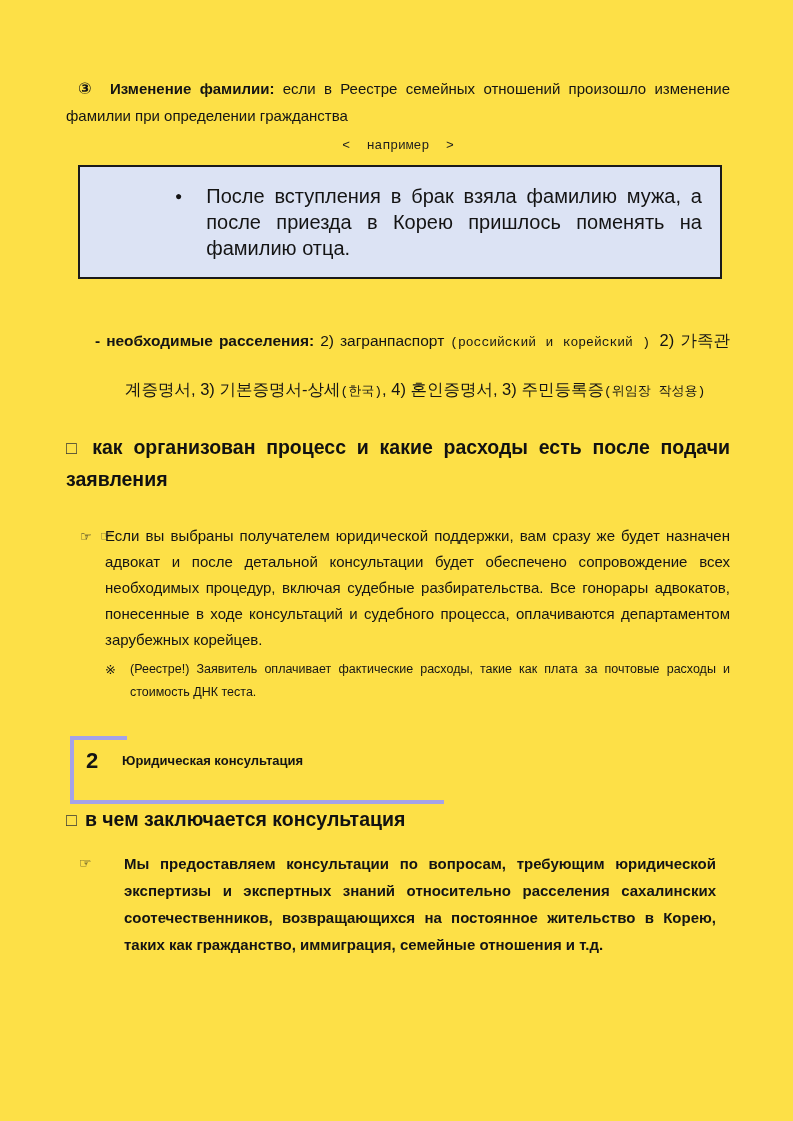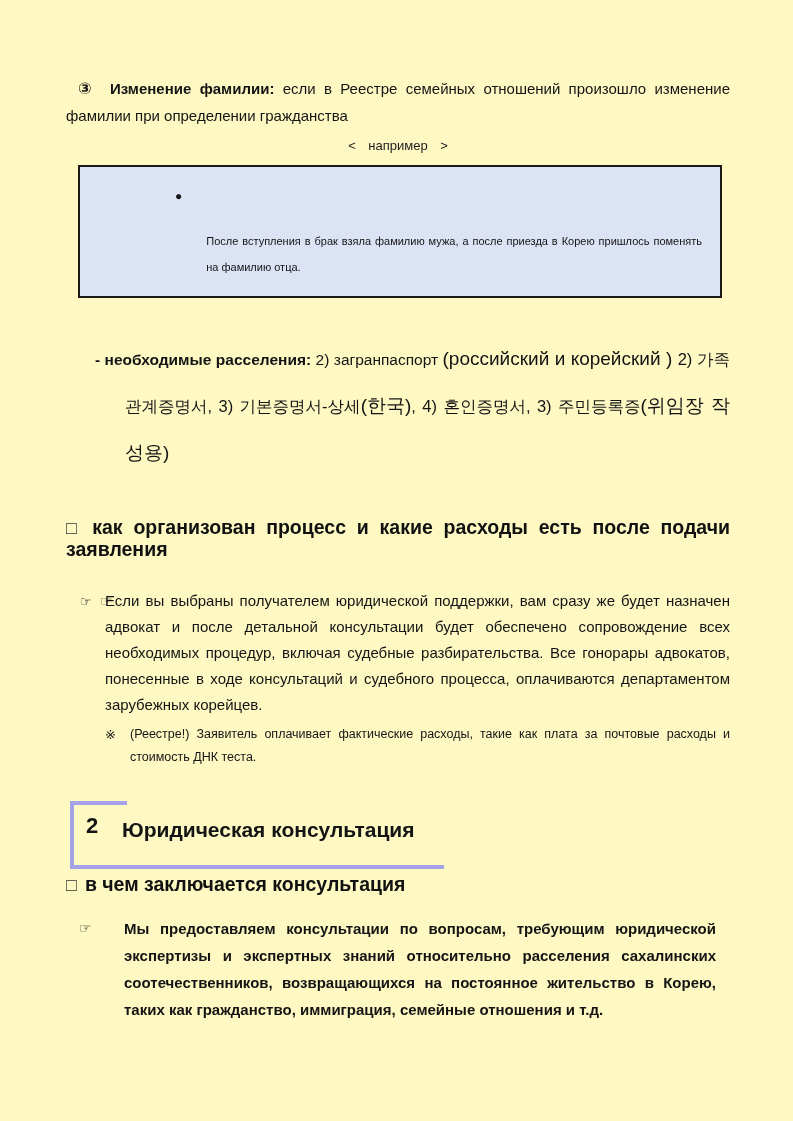--- a/index.html
+++ b/index.html
@@ -1,63 +1,63 @@
 <!DOCTYPE html>
 <html><head>
 <meta charset="utf-8">
 <style>
   * { margin:0; padding:0; box-sizing:border-box; }
   html,body { background:#ffffff; }
   .page {
     position:relative;
     width:793px; height:1121px;
-    background:#fef9c3;
+    background:#fde047;
     color:#141414;
     font-family:"Liberation Sans","DejaVu Sans",sans-serif;
     overflow:hidden;
   }
   .content { padding:0 63px 0 66px; }
 
   .b { font-weight:700; }
 
   .p1 {
     margin-top:75px;
     font-size:15px; line-height:27px;
     text-align:justify; text-indent:12px;
   }
   .p1 .marker { font-size:16px; padding-right:6px; }
 
   .caption {
     margin-top:9px; text-align:center;
-    font-size:13px; color:#1d1d1d; word-spacing:9px;
+    font-size:13px; color:#1d1d1d; word-spacing:9px;font-family:Liberation Mono, monospace;
   }
 
   .ex-box {
     margin:12px 8px 0 12px;
     background:#dce3f4;
     border:2px solid #1a1a1a;
     padding:16px 18px 16px 95px;
     display:flex; gap:24px;
     min-height:86px;
   }
   .ex-box .bullet { font-size:12px; line-height:26px; }
-  .ex-box .ex-text { font-size:11px; line-height:26px; text-align:justify; width:502px;margin-top:45px; }
+  .ex-box .ex-text { font-size:20px; line-height:26px; text-align:justify; width:502px; }
 
   .docs {
     margin-top:38px;
     font-size:15.5px; line-height:46px;
     padding-left:59px; text-indent:-30px;
     text-align:justify;
   }
-  .docs .small { font-size:19px; }
+  .docs .small { font-size:13px;font-family:Liberation Mono, monospace; }
   .docs .kr { font-size:16.5px; }
 
   .h-sec {
-    margin-top:40px;
-    font-size:19.5px; line-height:21px; font-weight:700;
+    margin-top:17px;
+    font-size:19.5px; line-height:31px; font-weight:700;
     text-align:justify; color:#111;
   }
   .h-sec .sq { font-weight:400; font-size:18px; margin-right:10px; color:#333; }
 
   .flow {
     margin-top:28px; position:relative;
     padding-left:74px;
     font-weight:700; font-size:15px; line-height:26px;
     text-align:justify;
   }
@@ -78,21 +78,21 @@
     text-align:justify;
   }
   .note .mk { position:absolute; left:39px; top:0; font-size:13px; }
 
   .sec2 { margin-top:32px; position:relative; height:68px; }
   .sec2 .bar { position:absolute; background:#a5a3e8; }
   .sec2 .bar-left { left:4px; top:0; width:4px; height:68px; }
   .sec2 .bar-top { left:4px; top:0; width:57px; height:4px; }
   .sec2 .bar-bottom { left:4px; bottom:0; width:374px; height:4px; }
   .sec2 .num { position:absolute; left:20px; top:12px; font-size:22px; font-weight:700; }
-  .sec2 .ttl { position:absolute; left:56px; top:17px; font-size:21px; font-weight:700; }
+  .sec2 .ttl { position:absolute; left:56px; top:17px; font-size:13px; font-weight:700; }
 
   .h-consult {
     font-size:19.5px; line-height:31px; font-weight:700;
     color:#111;
   }
   .h-consult .sq { font-weight:400; font-size:18px; margin-right:8px; color:#333; }
 
   .para3 {
     margin-top:14px; position:relative;
     padding-left:58px; padding-right:14px;

